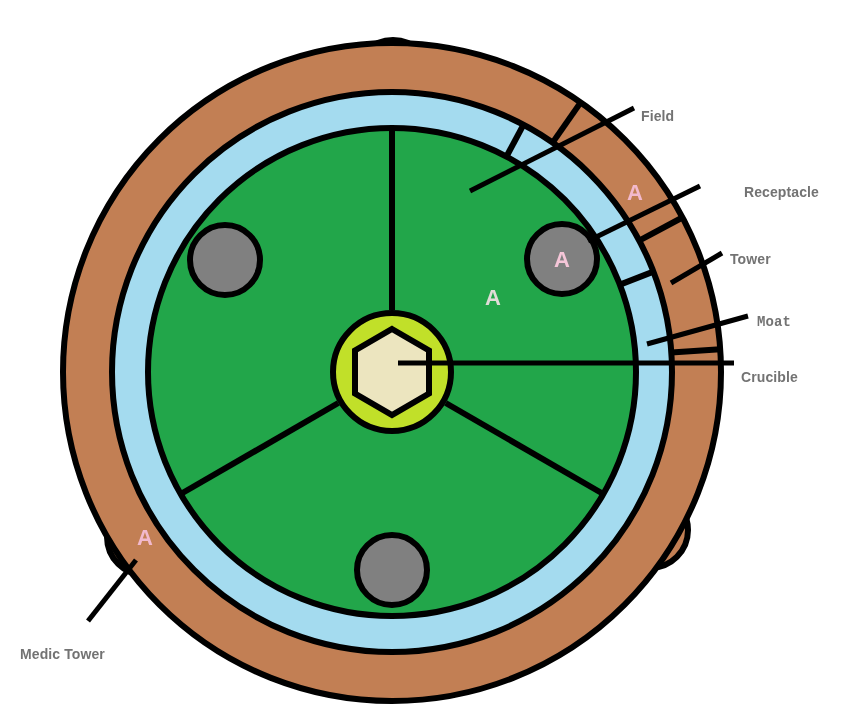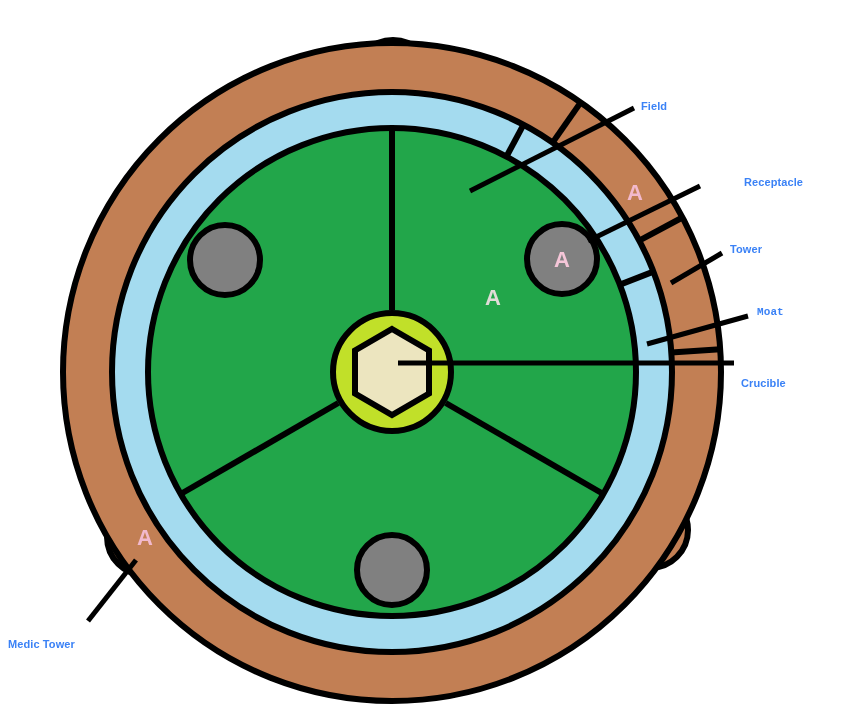--- a/index.html
+++ b/index.html
@@ -25,24 +25,25 @@
     left: 0;
     top: 0;
     width: 844px;
     height: 716px;
     display: block;
   }
   .callout-label {
     position: absolute;
     font-family: "Liberation Sans", sans-serif;
     font-weight: bold;
-    font-size: 11px;
-    color: #3b82f6;
+    font-size: 14px;
+    color: #737373;
     white-space: nowrap;
     letter-spacing: 0.1px;
+    margin-top: 8px;
   }
   .wm {
     font-family: "Liberation Sans", sans-serif;
     font-weight: bold;
     font-size: 21px;
   }
 </style>
 </head>
 <body>
 
@@ -114,17 +115,17 @@
   </svg>
 
   <div class="callout-label" style="left:641px; top:100px;">Field</div>
 
   <div class="callout-label" style="left:744px; top:176px;">Receptacle</div>
 
   <div class="callout-label" style="left:730px; top:243px;">Tower</div>
 
   <div class="callout-label" style="left:757px; top:306px;font-family:Liberation Mono, monospace;">Moat</div>
 
-  <div class="callout-label" style="left:741px; top:377px;">Crucible</div>
+  <div class="callout-label" style="left:741px; top:361px;">Crucible</div>
 
-  <div class="callout-label" style="left:8px; top:638px;">Medic Tower</div>
+  <div class="callout-label" style="left:20px; top:638px;">Medic Tower</div>
 
 </div>
 
 </body></html>

